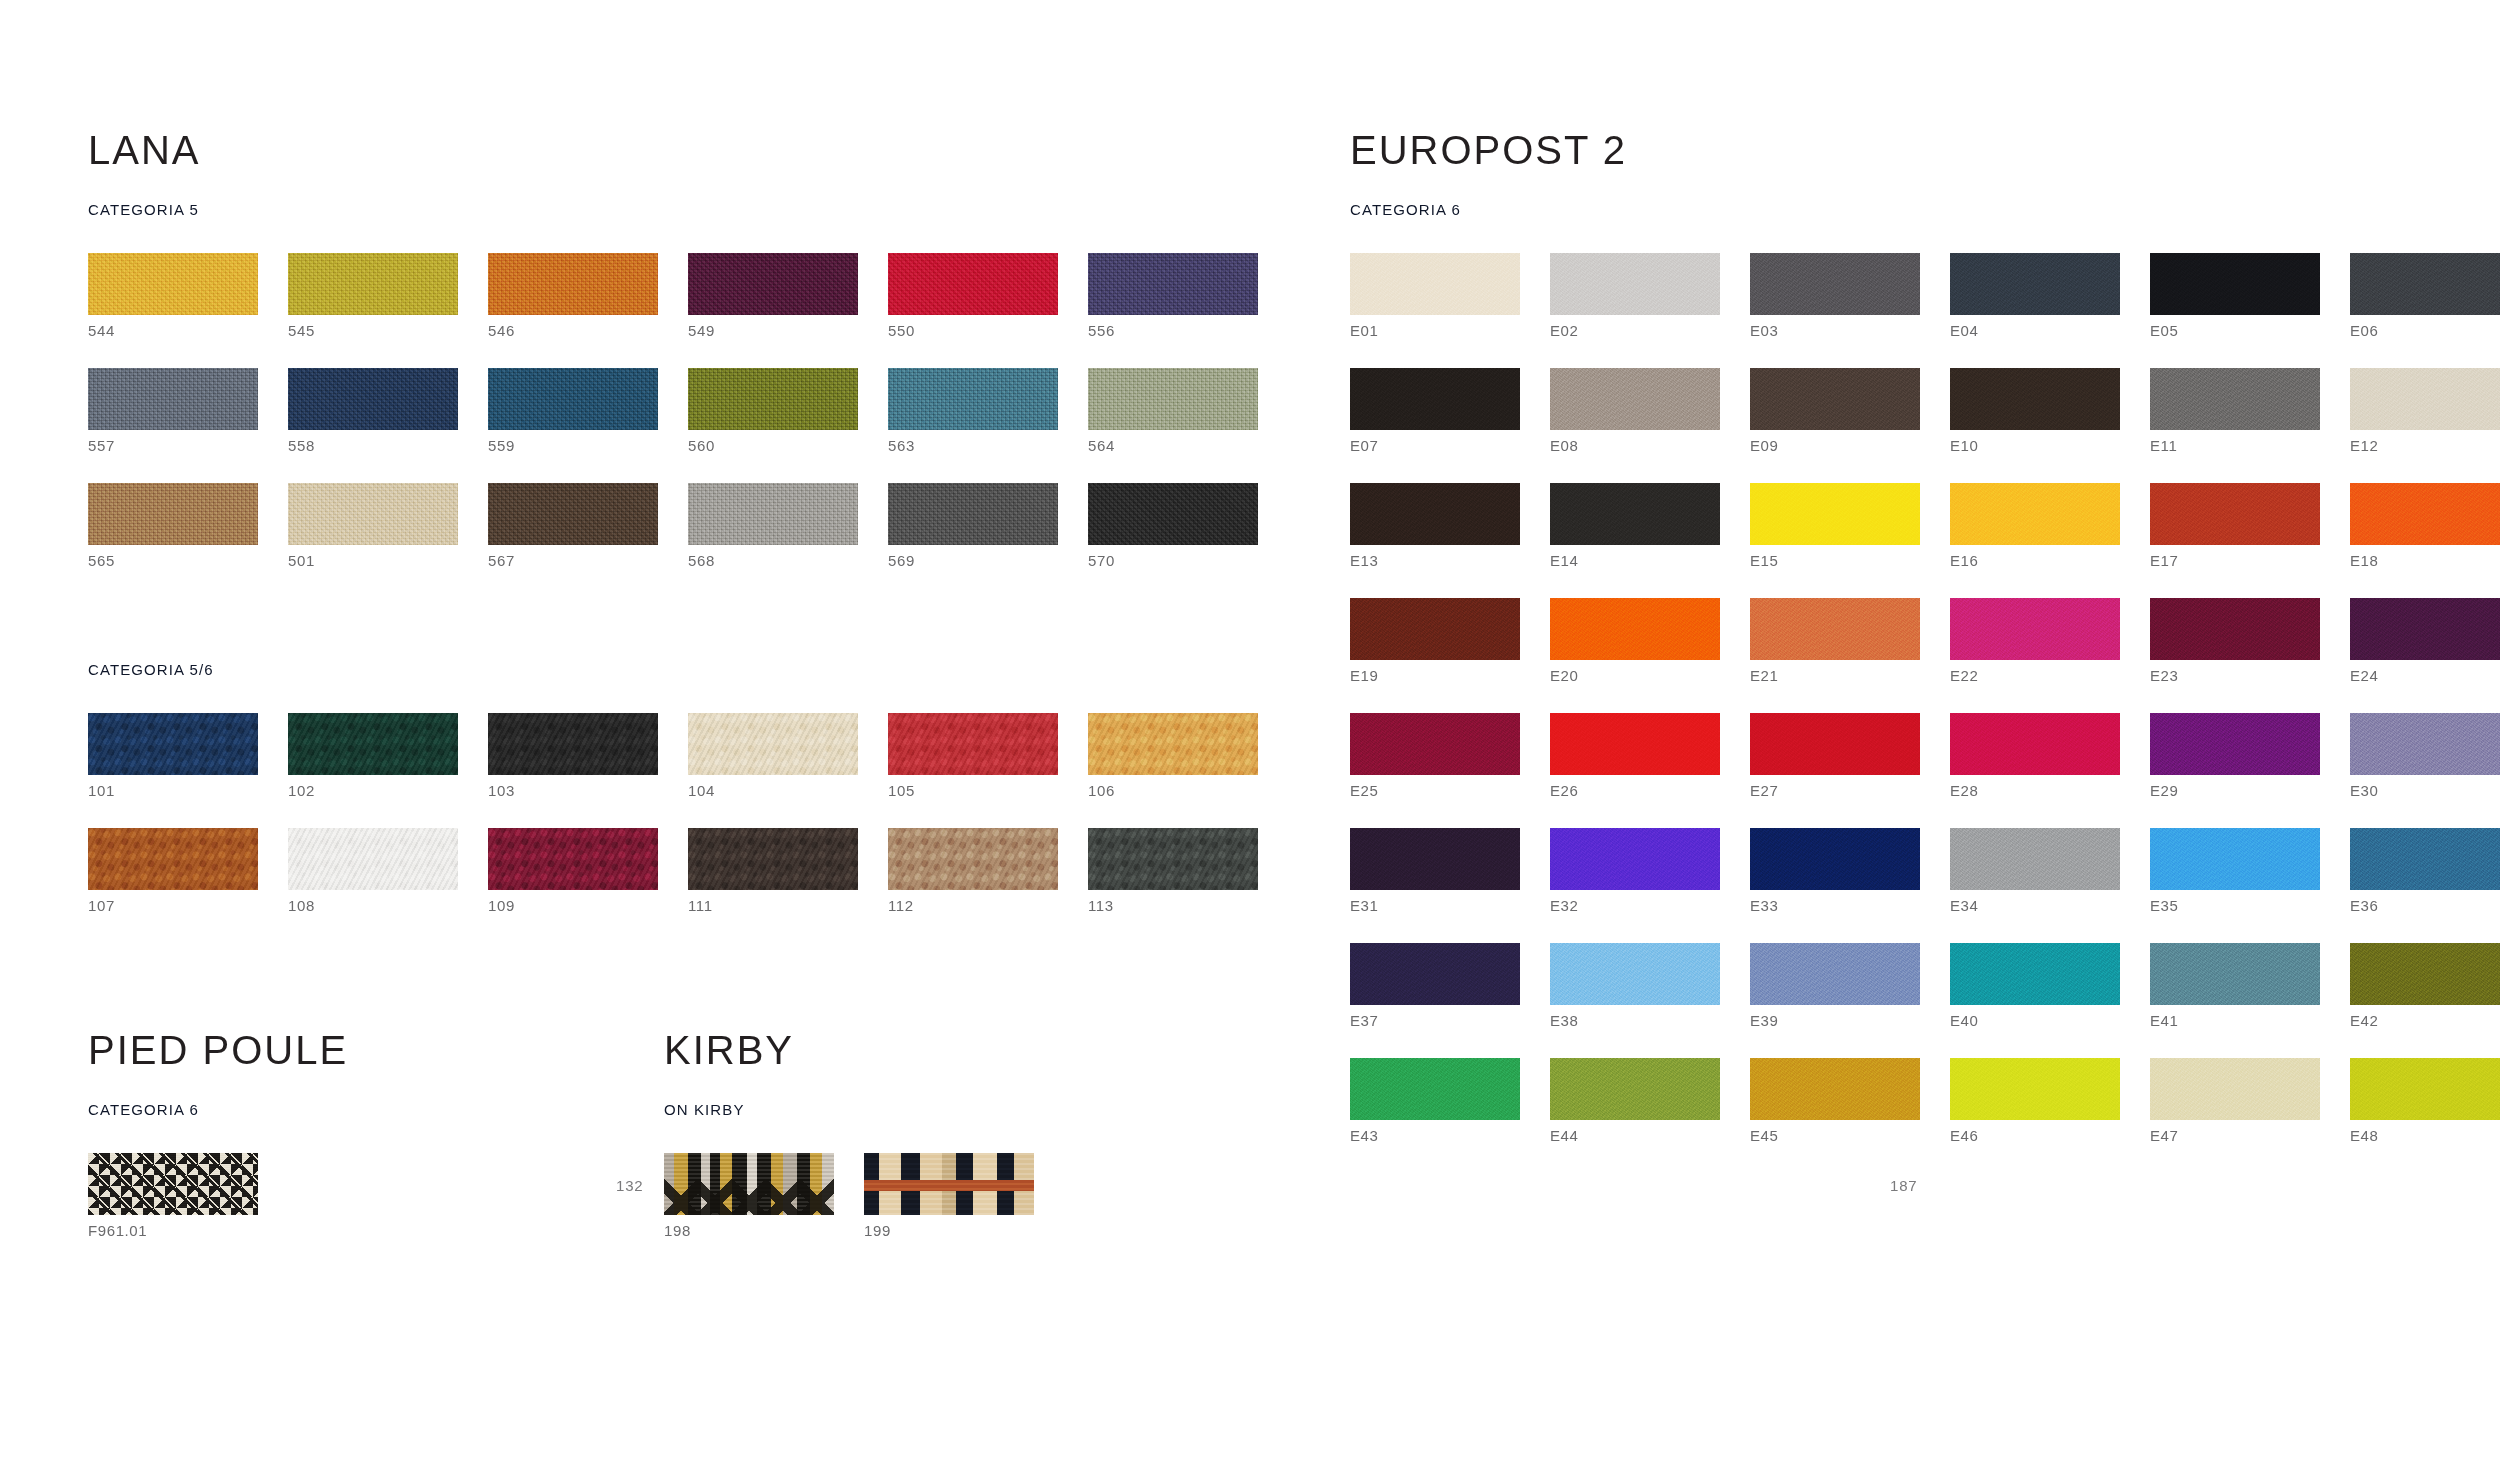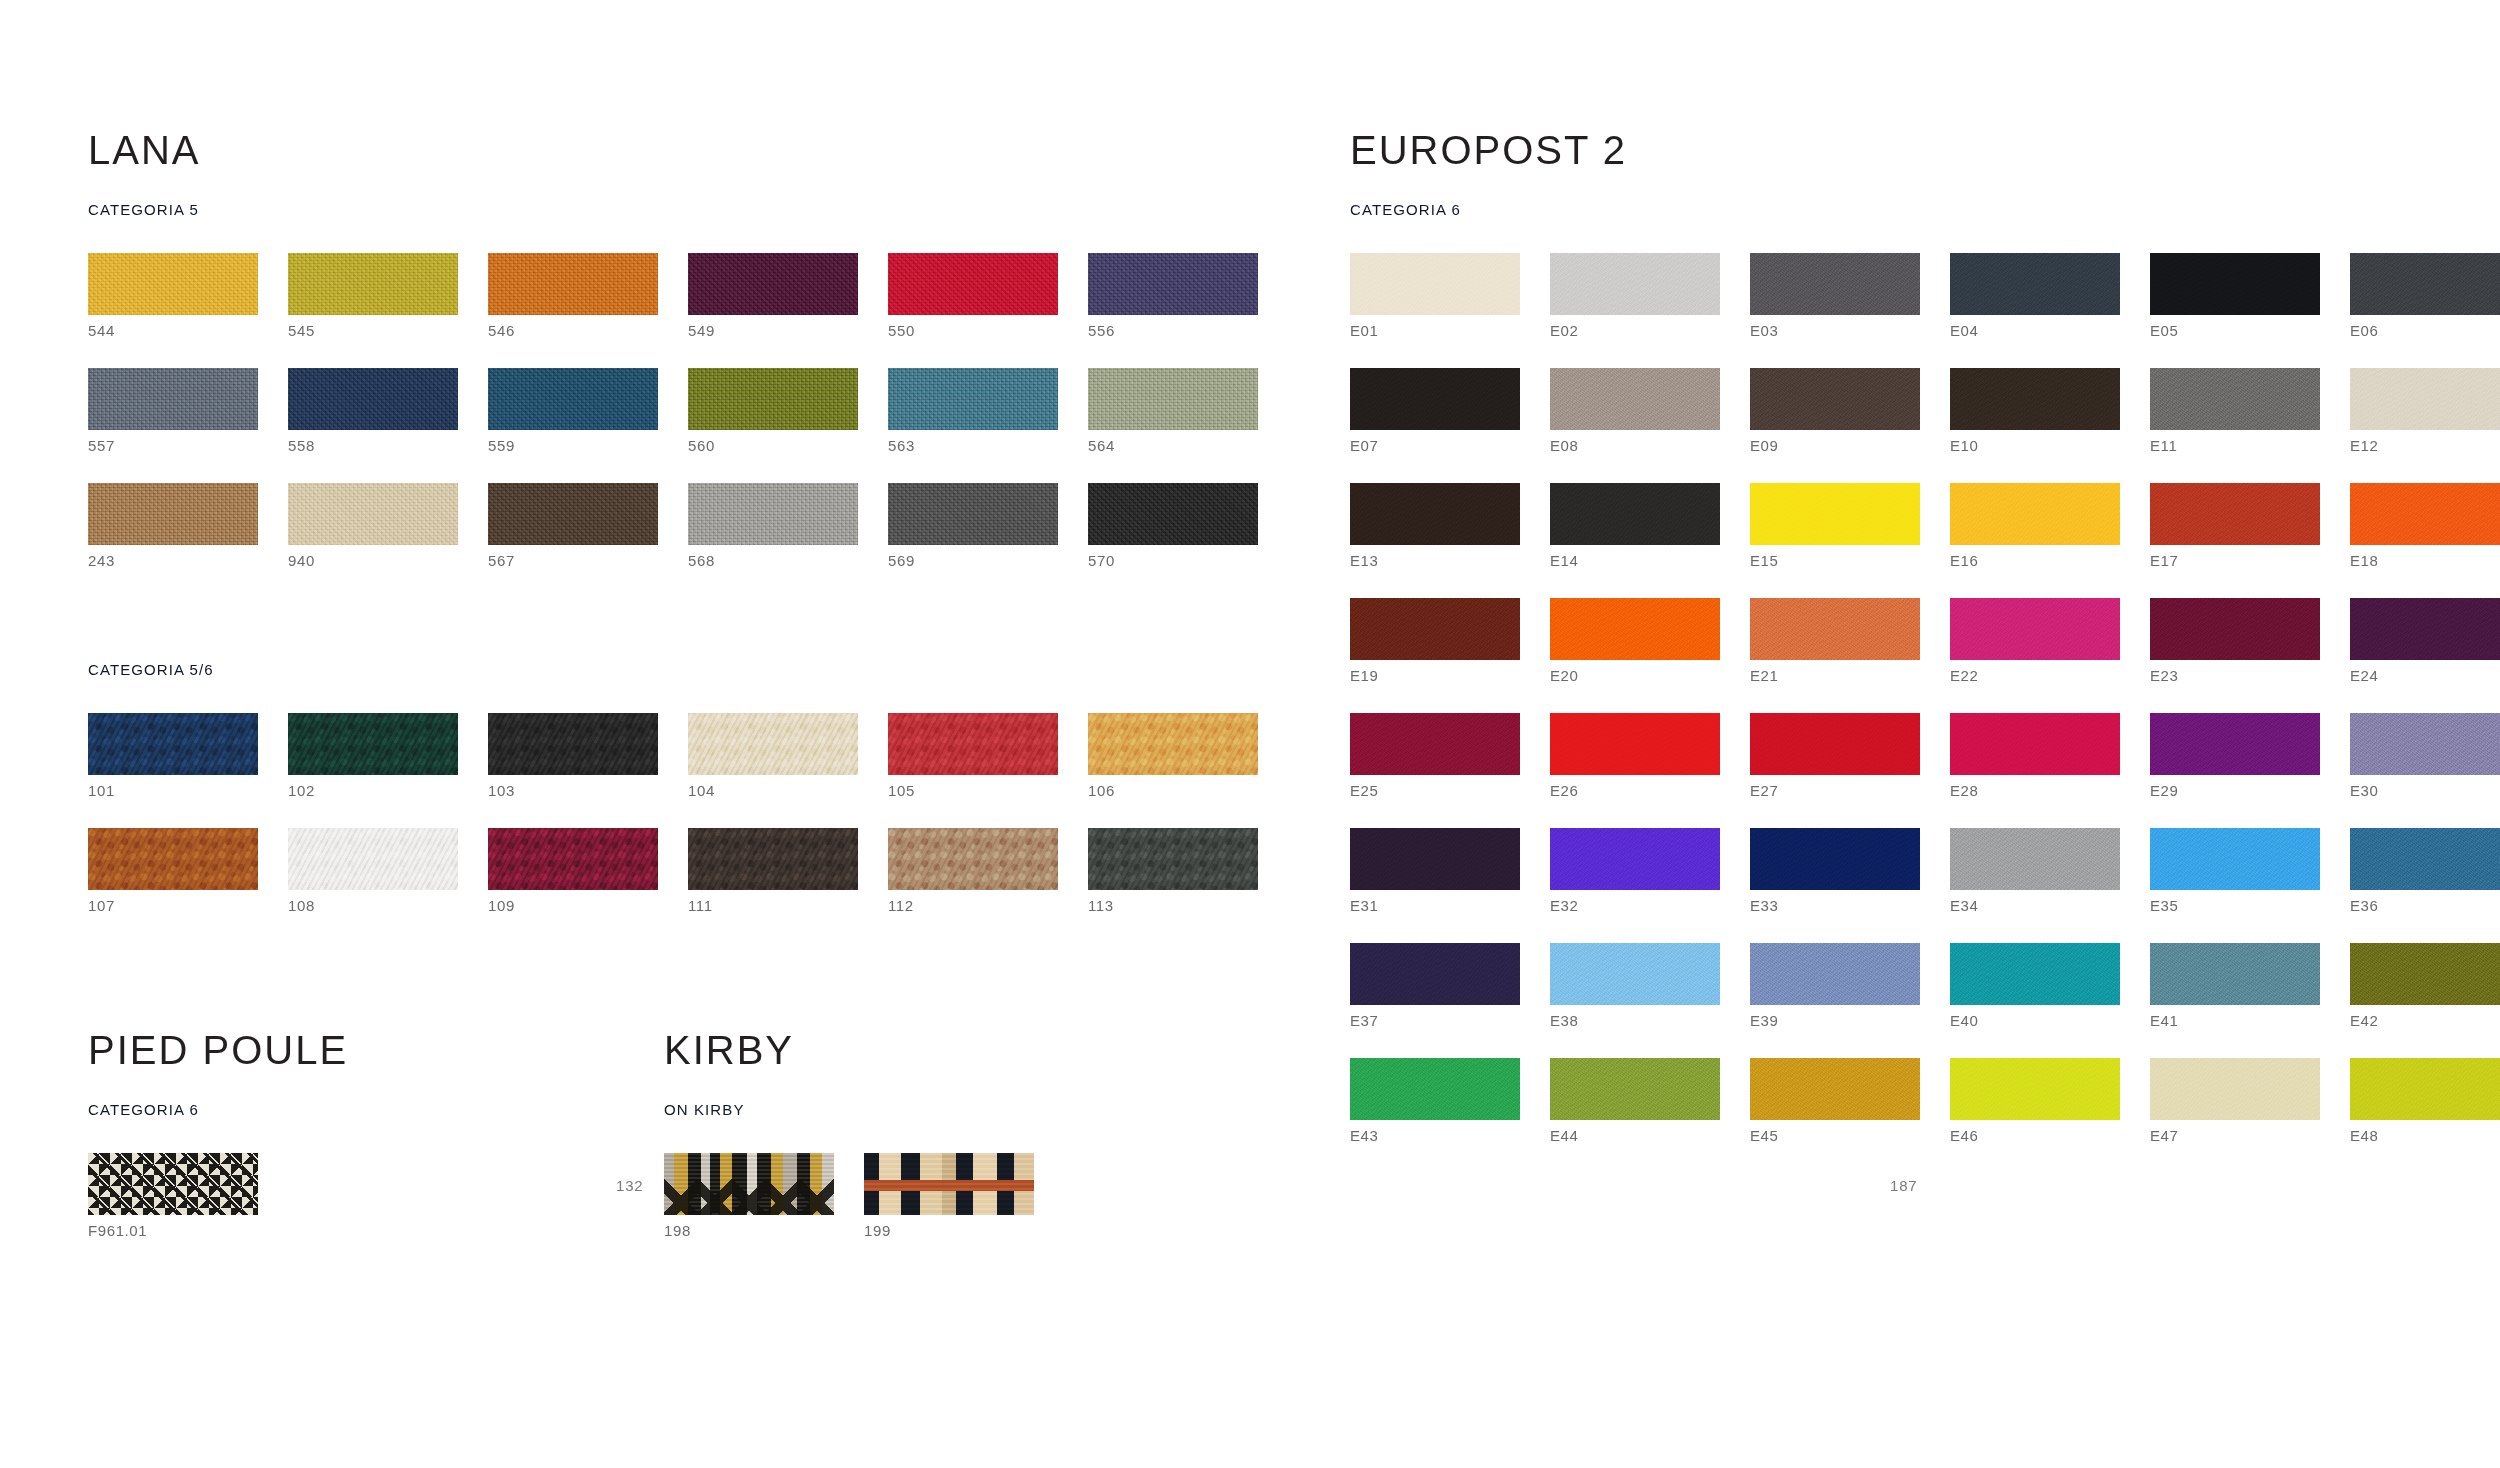--- a/index.html
+++ b/index.html
@@ -223,25 +223,25 @@
           <div class="cell">
             <div class="chip tex-wool" style="background-color: rgb(62, 114, 133);"></div>
             <div class="swatch-label">563</div>
           </div>
           <div class="cell">
             <div class="chip tex-wool" style="background-color: rgb(154, 161, 131);"></div>
             <div class="swatch-label">564</div>
           </div>
           <div class="cell">
             <div class="chip tex-wool" style="background-color: rgb(161, 118, 76);"></div>
-            <div class="swatch-label">243</div>
+            <div class="swatch-label">565</div>
           </div>
           <div class="cell">
             <div class="chip tex-wool" style="background-color: rgb(215, 200, 167);"></div>
-            <div class="swatch-label">940</div>
+            <div class="swatch-label">501</div>
           </div>
           <div class="cell">
             <div class="chip tex-wool" style="background-color: rgb(74, 57, 44);"></div>
             <div class="swatch-label">567</div>
           </div>
           <div class="cell">
             <div class="chip tex-wool" style="background-color: rgb(156, 154, 149);"></div>
             <div class="swatch-label">568</div>
           </div>
           <div class="cell">

